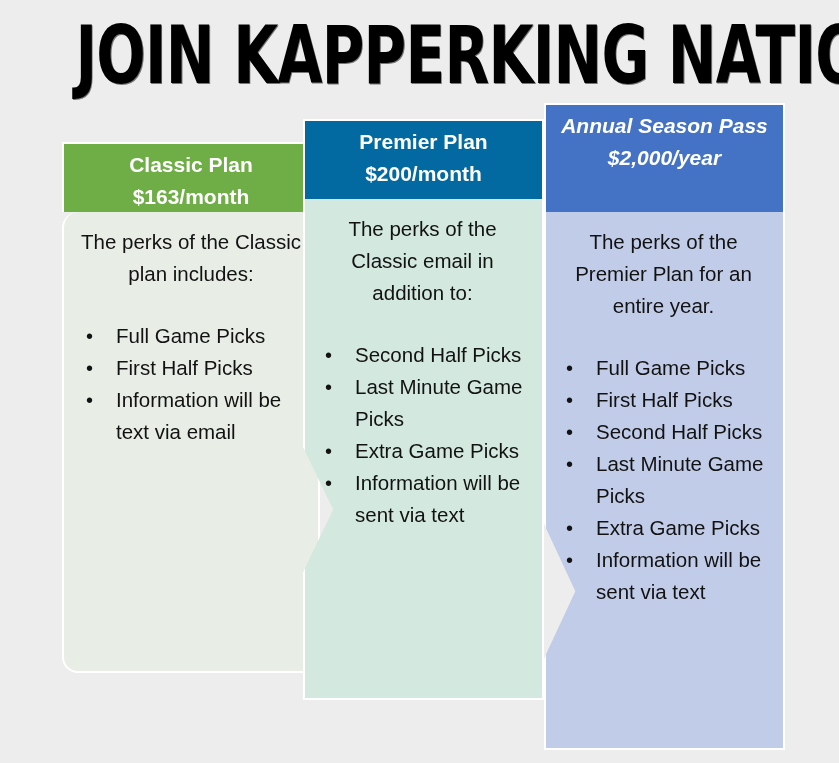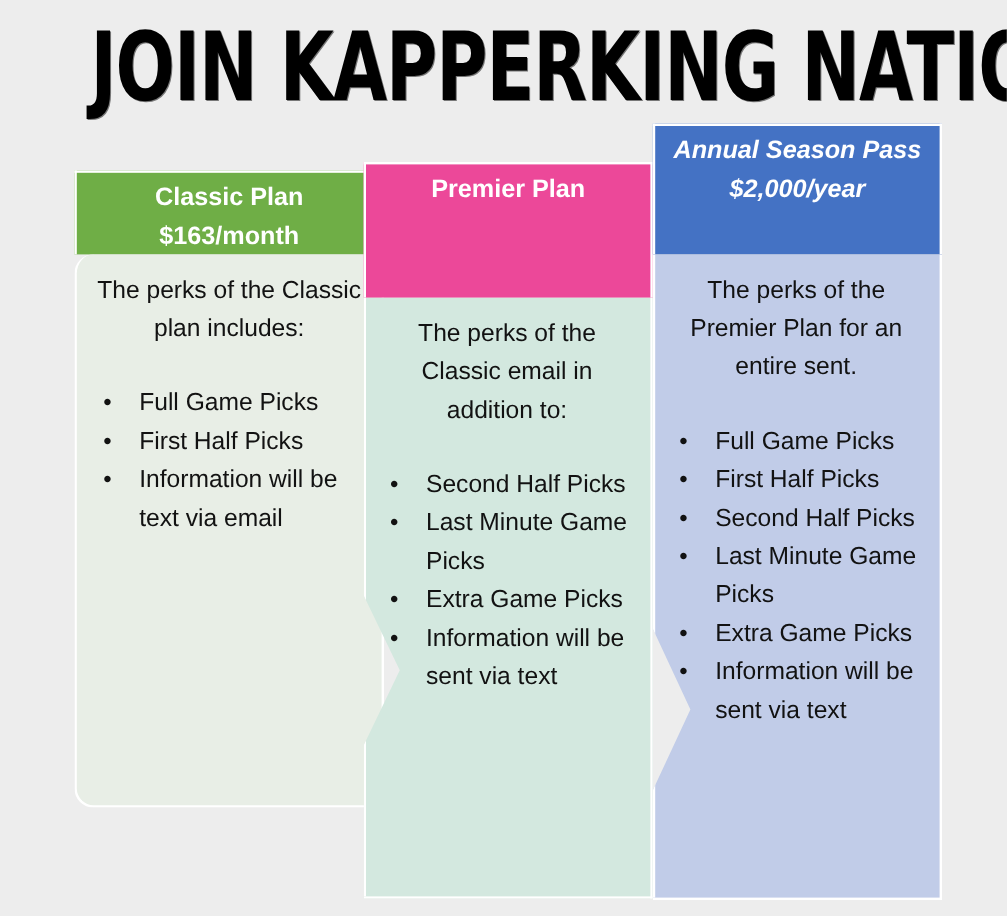--- a/index.html
+++ b/index.html
@@ -84,21 +84,21 @@
     line-height: 32px;
   }
 
   
   #card-classic { left: 62px; top: 142px; width: 258px; }
   #card-classic .card-head { background: #6FAE46; height: 70px; }
   #card-classic .card-body { background: #E8EEE6; height: 461px; border-radius: 16px; }
 
   
   #card-premier { left: 303px; top: 119px; width: 241px; }
-  #card-premier .card-head { background: #ec4899; height: 113px; margin-top: 16px; }
+  #card-premier .card-head { background: #0369a1; height: 80px; }
   #card-premier .card-body {
     background: #D3E8DF;
     height: 501px;
     clip-path: polygon(0 0, 100% 0, 100% 100%, 0 100%, 0 74.5%, 12.5% 62%, 0 49.5%);
     border-left: none;
   }
   #card-premier .card-body::before {
     content: "";
     position: absolute;
     left: 0; top: 0; bottom: 0; width: 2px;
@@ -137,39 +137,40 @@
       <li><span class="bullet">•</span><span>Full Game Picks</span></li>
       <li><span class="bullet">•</span><span>First Half Picks</span></li>
       <li><span class="bullet">•</span><span>Information will be text via email</span></li>
     </ul>
   </div>
 </div>
 
 <div class="card" id="card-premier">
   <div class="card-head">
     <div>Premier Plan</div>
+    <div>$200/month</div>
   </div>
   <div class="card-body">
     <div class="intro">The perks of the Classic email in addition to:</div>
     <ul class="perks">
       <li><span class="bullet">•</span><span>Second Half Picks</span></li>
       <li><span class="bullet">•</span><span>Last Minute Game Picks</span></li>
       <li><span class="bullet">•</span><span>Extra Game Picks</span></li>
       <li><span class="bullet">•</span><span>Information will be sent via text</span></li>
     </ul>
   </div>
 </div>
 
 <div class="card" id="card-annual">
   <div class="card-head">
     <div>Annual Season Pass</div>
     <div>$2,000/year</div>
   </div>
   <div class="card-body">
-    <div class="intro">The perks of the Premier Plan for an entire sent.</div>
+    <div class="intro">The perks of the Premier Plan for an entire year.</div>
     <ul class="perks">
       <li><span class="bullet">•</span><span>Full Game Picks</span></li>
       <li><span class="bullet">•</span><span>First Half Picks</span></li>
       <li><span class="bullet">•</span><span>Second Half Picks</span></li>
       <li><span class="bullet">•</span><span>Last Minute Game Picks</span></li>
       <li><span class="bullet">•</span><span>Extra Game Picks</span></li>
       <li><span class="bullet">•</span><span>Information will be sent via text</span></li>
     </ul>
   </div>
 </div>

